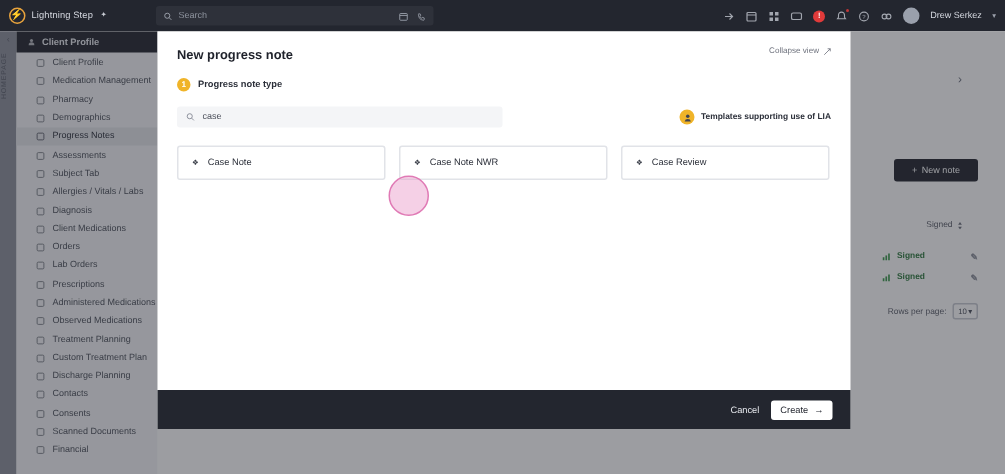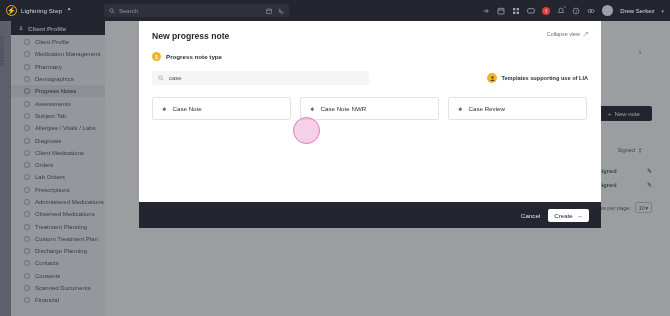--- a/index.html
+++ b/index.html
@@ -126,22 +126,22 @@
   }
 
   
   .scrim {
     position: absolute; left: 0; top: 21px; width: 670px; height: 295px;
     background: rgba(35,38,47,0.45);
   }
 
   
   .modal {
-    position: absolute; left: 105px; top: 21px; width: 462px; height: 207px;
-    background: #ffffff; display: flex; flex-direction: column; margin-left: 34px;
+    position: absolute; left: 105px; top: 21px; width: 462px; height: 265px;
+    background: #ffffff; display: flex; flex-direction: column;
   }
   .modal-body { flex: 1; padding: 10px 13px 0 13px; position: relative; }
   .modal-title { font-size: 8.6px; font-weight: bold; color: #1f222b; }
   .collapse-view {
     position: absolute; right: 13px; top: 10px;
     font-size: 5.4px; color: #6e727d; display: flex; align-items: center; gap: 3px;
   }
   .step-row { display: flex; align-items: center; gap: 5px; margin-top: 11px; }
   .step-badge {
     width: 9px; height: 9px; border-radius: 50%; background: #f0b429;

